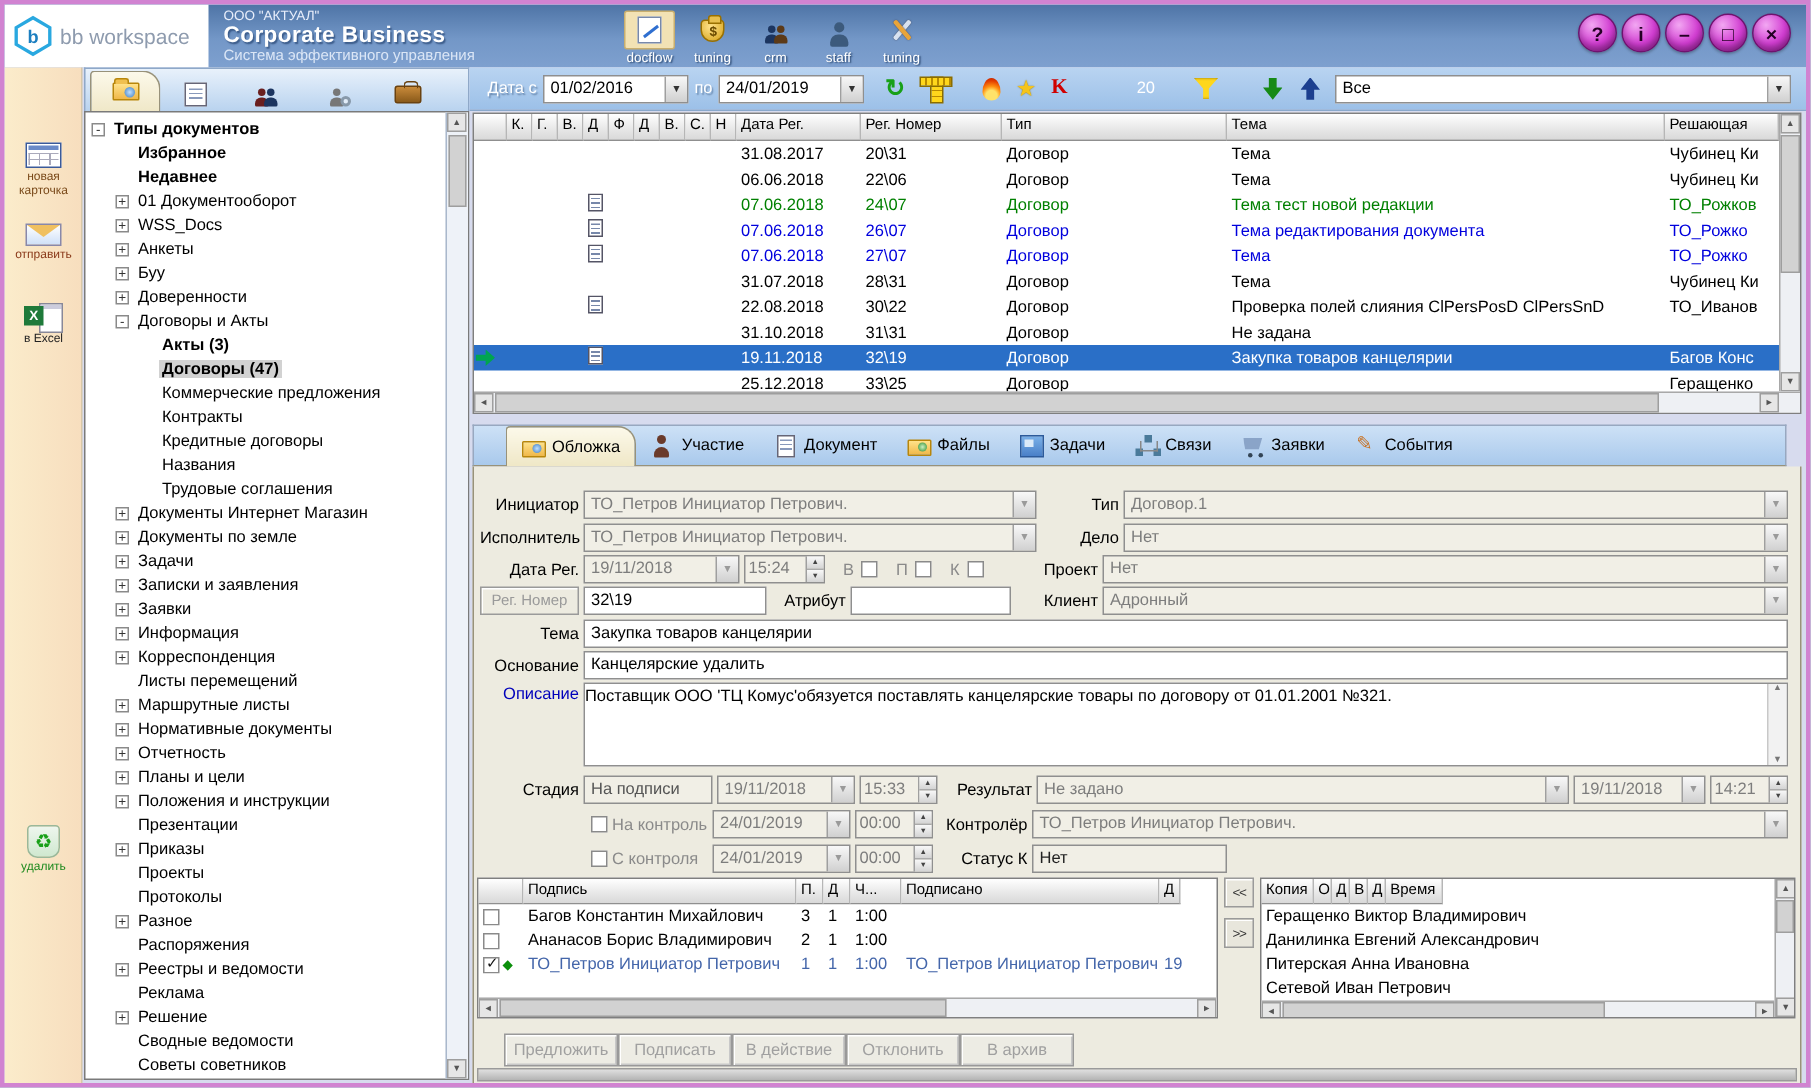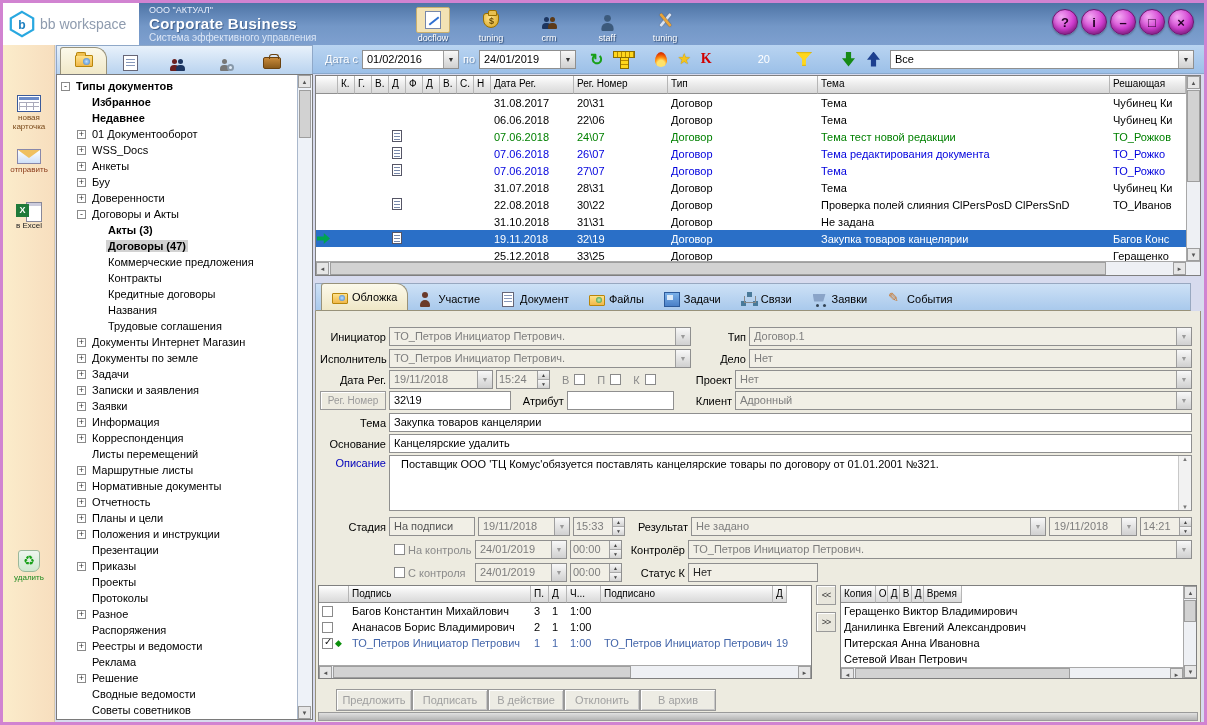--- a/index.html
+++ b/index.html
@@ -6,21 +6,21 @@
 body{background:#9a9ab0;font-family:"Liberation Sans",sans-serif;font-size:11px}
 .window{position:relative;width:1207px;height:725px;border:3px solid #d183d1;background:#d7dbee;overflow:hidden}
 
 .titlebar{position:absolute;top:0;left:0;right:0;height:42px;background:linear-gradient(180deg,#4e74a6,#7397c7 55%,#7ea0cf);display:flex}
 .logo{width:136px;background:#fff;display:flex;align-items:center;gap:4px;padding-left:5px;flex:none}
 .logo-text{font-size:14px;color:#8e9bae;white-space:nowrap}
 .title-texts{padding:2px 0 0 10px;color:#fff}
 .company{font-size:9px;color:#e8eefb}
 .product{font-size:15px;font-weight:bold;letter-spacing:.3px;text-shadow:1px 1px 1px #3a5a88}
 .tagline{font-size:10px;color:#dbe6f6}
-.modules{position:absolute;left:410px;top:1px;display:flex;gap:18px;height:41px}
+.modules{position:absolute;left:410px;top:1px;display:flex;gap:2px;height:41px}
 .module{width:40px;display:flex;flex-direction:column;align-items:center;justify-content:flex-end;padding-bottom:1px}
 .module .micon{height:26px;width:34px;display:flex;align-items:center;justify-content:center}
 .module.active .micon{background:#f2e2b4;border:1px solid #c8ae6e;border-radius:2px}
 .mlabel{font-size:9px;color:#fff;text-shadow:1px 1px 1px #2c4a74;line-height:11px}
 .winbtns{position:absolute;right:10px;top:6px;display:flex;gap:3px}
 .winbtn{width:26px;height:26px;border-radius:50%;background:radial-gradient(circle at 35% 28%,#f2a7f2,#d23ed2 55%,#921d92);border:1px solid #6e136e;color:#240024;font-size:13px;font-weight:bold;display:flex;align-items:center;justify-content:center;box-shadow:inset 0 -3px 4px rgba(0,0,0,.25),0 1px 2px rgba(0,0,0,.3)}
 
 .mi{position:relative;display:inline-block}
 .mi-docflow{width:16px;height:18px;background:#fff;border:1px solid #7788aa}
 .mi-docflow::after{content:"";position:absolute;left:2px;top:8px;width:12px;height:2px;background:#2f6fd0;transform:rotate(-38deg)}
@@ -118,21 +118,21 @@
 .gr.sel{background:#2a6fc7;color:#fff}
 .c-green{color:#008000}.c-blue{color:#0000dd}
 .cmark{display:flex;align-items:center;padding:0 1px}
 .rowdoc{width:10px;height:12px;background:#fff;border:1px solid #556;display:inline-block;position:relative;flex:none}
 .rowdoc::after{content:"";position:absolute;left:1px;right:1px;top:2px;height:8px;background:repeating-linear-gradient(#7788aa 0 1px,transparent 1px 3px)}
 .selarrow{width:13px;height:11px;background:#00a550;clip-path:polygon(0 32%,52% 32%,52% 0,100% 50%,52% 100%,52% 68%,0 68%);display:inline-block}
 .vscroll{width:14px;border-left:1px solid #a8a8a8;background:#eef0f4;display:flex;flex-direction:column}
 .hscroll{height:14px;border-top:1px solid #a8a8a8;background:#eef0f4;display:flex;flex:none}
 .scorner{width:14px;flex:none}
 
-.cardtabs{position:absolute;top:238px;left:2px;right:13px;height:28px;background:linear-gradient(#cde1f6,#a9c9ec);display:flex;align-items:flex-end;padding-left:5px;border:1px solid #98a8c0;border-bottom:1px solid #98927a}
+.cardtabs{position:absolute;top:238px;left:2px;right:13px;height:28px;background:linear-gradient(#cde1f6,#a9c9ec);display:flex;align-items:center;padding-left:21px;border:1px solid #98a8c0;border-bottom:1px solid #98927a}
 .ctab{height:22px;display:flex;align-items:center;gap:4px;padding:0 10px}
 .ctab.active{background:linear-gradient(#fcf9ea,#efe7c6);border:1px solid #98927a;border-bottom:none;border-radius:3px 12px 0 0;height:27px}
 .ti{width:16px;height:15px;position:relative;flex:none;display:inline-block}
 .ti-cover{background:linear-gradient(#ffe28a,#f0b84a);border:1px solid #b8860b;height:11px;margin-top:3px;border-radius:1px}
 .ti-cover::after{content:"";position:absolute;right:2px;top:1px;width:6px;height:6px;border-radius:50%;background:radial-gradient(#bfe0ff,#3a7ac0)}
 .ti-participation::after{content:"";position:absolute;left:4px;top:0;width:6px;height:6px;border-radius:50%;background:#6a3a2a}
 .ti-participation::before{content:"";position:absolute;left:2px;bottom:0;width:10px;height:7px;border-radius:5px 5px 1px 1px;background:#6a3a2a}
 .ti-document{background:#fff;border:1px solid #667;width:12px;margin:0 2px}
 .ti-document::after{content:"";position:absolute;left:1px;right:1px;top:2px;height:9px;background:repeating-linear-gradient(#8899bb 0 1px,transparent 1px 3px)}
 .ti-files{background:linear-gradient(#ffe28a,#f0b84a);border:1px solid #b8860b;height:11px;margin-top:3px;border-radius:1px}
@@ -158,21 +158,21 @@
 .robox{border:1px solid #8f8f8f;background:#f1efe6;color:#555;height:19px;padding:2px 4px;white-space:nowrap;overflow:hidden}
 .spin{display:flex;border:1px solid #8f8f8f;background:#f1efe6;height:19px;color:#7d7d7d;flex:none}
 .spin .v{flex:1;padding:2px 2px;overflow:hidden}
 .spin .ud{width:12px;display:flex;flex-direction:column;border-left:1px solid #9f9f9f;flex:none}
 .spin .ud span{flex:1;font-size:5px;line-height:8px;text-align:center;background:linear-gradient(#f8f8f8,#d4d4d4);color:#444}
 .spin .ud span+span{border-top:1px solid #aaa}
 .regbtn{width:66px;height:19px;flex:none;background:#edebe0;border:1px solid #9a9a9a;box-shadow:inset 1px 1px 0 #fff;color:#9a9a9a;font-size:10px;display:flex;align-items:center;justify-content:center}
 .frow.tall{height:56px;align-items:stretch}
 .frow.tall .lbl{padding-top:2px}
 .descbox{flex:1;background:#fff;border:1px solid #8f8f8f;display:flex;min-width:0}
-.desctext{flex:1;padding:2px 11px;overflow:hidden}
+.desctext{flex:1;padding:2px 0;overflow:hidden}
 .descscroll{width:13px;border-left:1px solid #c8c8c8;background:#f2f2f2;display:flex;flex-direction:column;justify-content:space-between;font-size:6px;color:#777;text-align:center}
 
 .sigwrap{position:absolute;top:274px;left:2px;right:3px;height:94px;display:flex;gap:3px}
 .sigtable{width:494px;border:1px solid #7f7f7f;background:#fff;display:flex;flex-direction:column;flex:none;overflow:hidden}
 .shead{height:17px;display:flex;flex:none;overflow:hidden}
 .shc{background:linear-gradient(#ffffff,#e9e9e9 55%,#d9d9d9);border-right:1px solid #b6b6b6;border-bottom:1px solid #8f8f8f;font-size:10px;padding:2px 3px;white-space:nowrap;overflow:hidden;flex:none}
 .srow{height:16px;display:flex;align-items:center;white-space:nowrap;flex:none}
 .sc{flex:none;overflow:hidden;padding:0 3px}
 .sflex{flex:1 1 auto}
 .s-blue{color:#4466aa}

